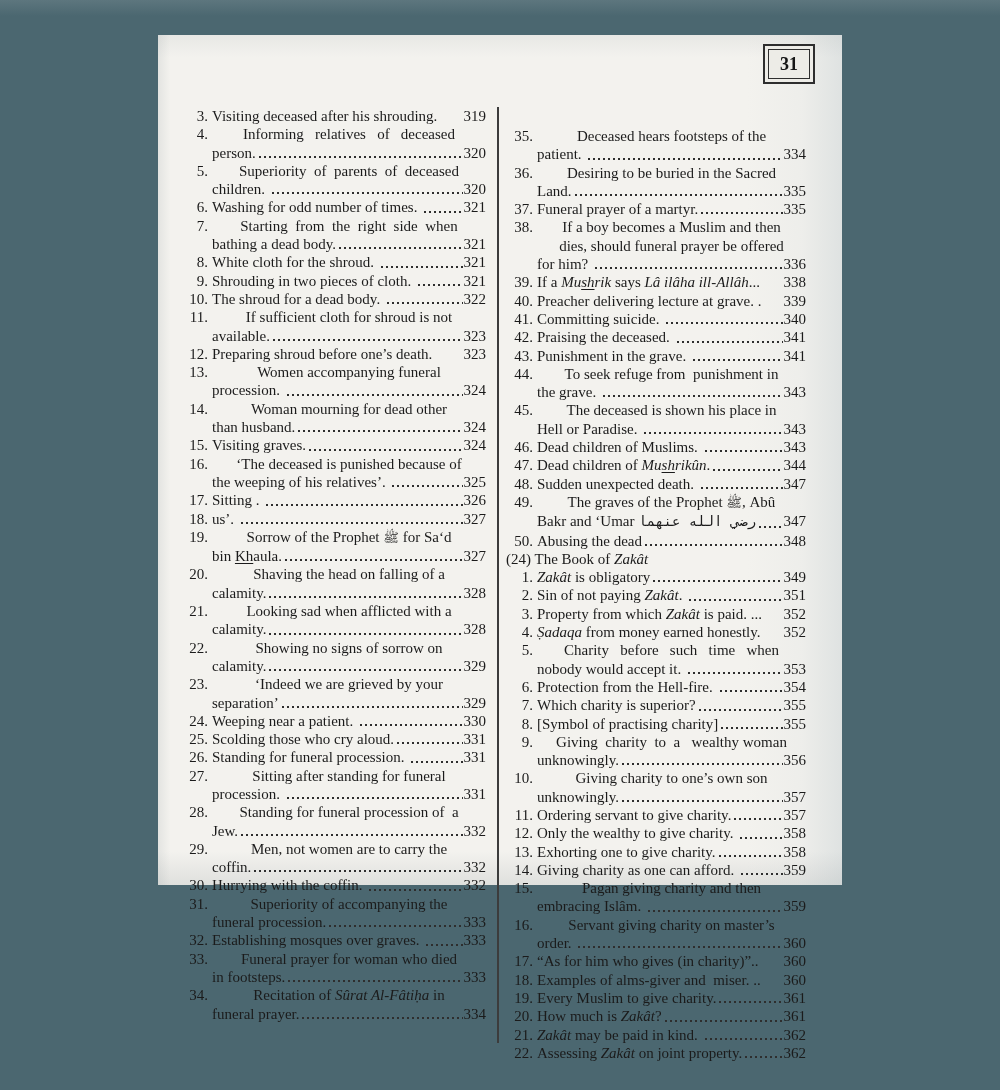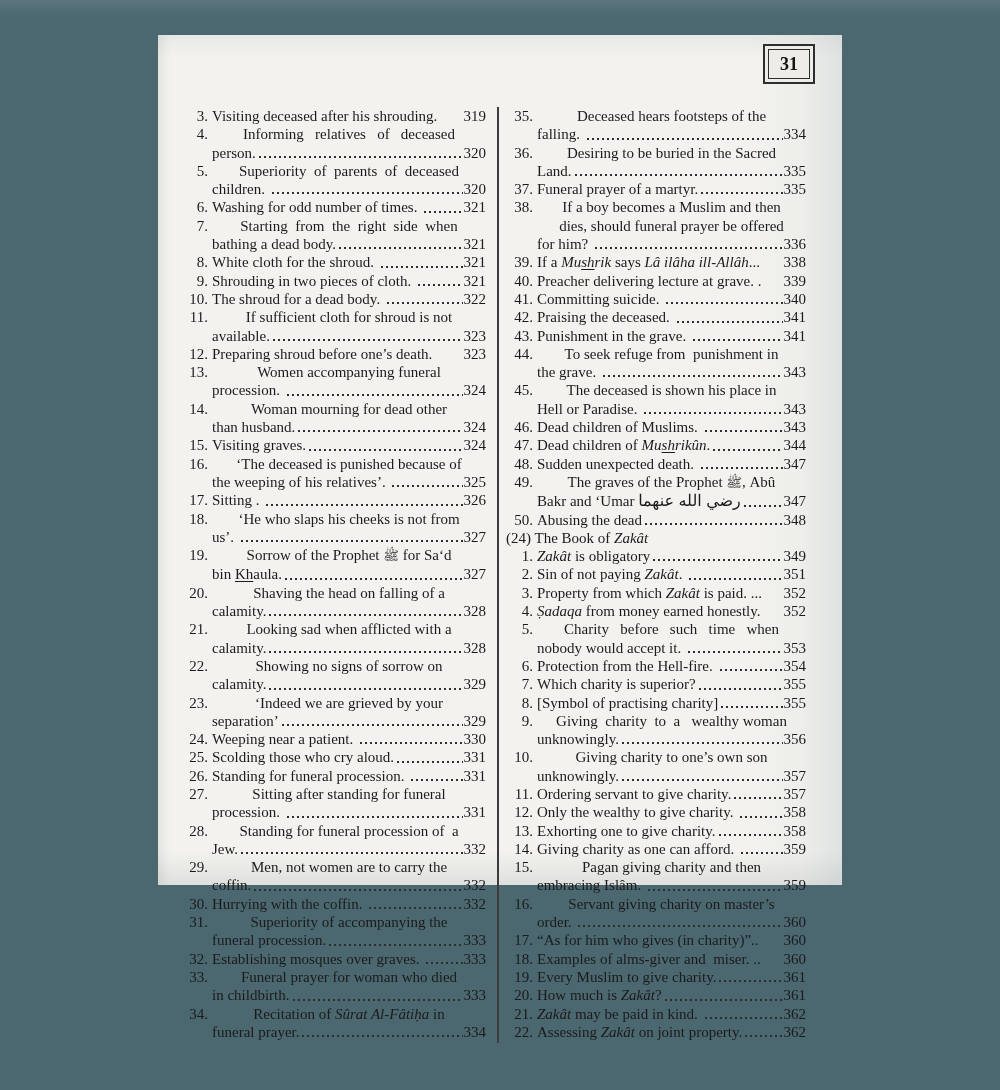--- a/index.html
+++ b/index.html
@@ -22,40 +22,40 @@
     position:absolute;left:605px;top:9px;background:#edece7;
     border:2px solid #2e2e2e;padding:3px;
   }
   .badge-inner{
     border:1px solid #2e2e2e;padding:0 11px;
     font-size:18px;font-weight:bold;line-height:28px;color:#161616;
   }
   .divider{position:absolute;left:339px;top:72px;width:2px;height:936px;background:#3c3c3c;}
   .col{position:absolute;top:72px;font-size:15px;line-height:18.3px;color:#1b1b1b;}
   .col-left{left:22px;width:306px;}
-  .col-right{left:347px;width:301px;}
+  .col-right{left:347px;width:301px;margin-top:20px;}
   .entry{display:flex;}
   .num{flex:0 0 28px;text-align:right;padding-right:4px;white-space:pre;}
   .body{flex:1;min-width:0;}
   .line{white-space:pre-wrap;text-align:center;}
   .lastline{display:flex;align-items:baseline;}
   .txt{white-space:pre-wrap;}
   .dots{
     flex:1 1 auto;min-width:6px;height:4px;align-self:flex-end;
     margin:0 1px 3px 2px;
     background-image:radial-gradient(circle at 2px 2px,#2e2e2e 1.2px,rgba(0,0,0,0) 1.55px);
     background-size:5px 4px;background-repeat:repeat-x;
   }
   .dots.nodots{background:none;min-width:2px;}
   .pg{white-space:pre;}
   .toc-header{font-weight:normal;margin-left:1px;}
   i{font-style:italic;}
   u{text-decoration:underline;text-underline-offset:2px;}
   .saw{font-family:"DejaVu Sans",sans-serif;font-size:13px;}
-  .ar{font-family:Liberation Sans, sans-serif;font-size:16px;}
+  .ar{font-family:Liberation Mono, monospace;font-size:14px;}
 </style>
 </head>
 <body>
 
 <div class="page">
   <div class="badge">
     <div class="badge-inner">31</div>
   </div>
   <div class="divider"></div>
   <div class="col col-left">
@@ -212,21 +212,20 @@
           <div class="lastline">
             <span class="txt">Sitting . </span>
             <span class="dots"></span>
             <span class="pg">326</span>
           </div>
         </div>
       </div>
       <div class="entry">
         <span class="num">18.</span>
         <div class="body">
-          <div class="line">‘He who slaps his cheeks is not from</div>
           <div class="lastline">
             <span class="txt">us’. </span>
             <span class="dots"></span>
             <span class="pg">327</span>
           </div>
         </div>
       </div>
       <div class="entry">
         <span class="num">19.</span>
         <div class="body">
@@ -374,21 +373,21 @@
             <span class="dots"></span>
             <span class="pg">333</span>
           </div>
         </div>
       </div>
       <div class="entry">
         <span class="num">33.</span>
         <div class="body">
           <div class="line">Funeral prayer for woman who died</div>
           <div class="lastline">
-            <span class="txt">in childbirth.</span>
+            <span class="txt">in footsteps.</span>
             <span class="dots"></span>
             <span class="pg">333</span>
           </div>
         </div>
       </div>
       <div class="entry">
         <span class="num">34.</span>
         <div class="body">
           <div class="line">Recitation of <i>Sûrat Al-Fâtiḥa</i> in</div>
           <div class="lastline">
@@ -398,21 +397,21 @@
           </div>
         </div>
       </div>
     </div>
   <div class="col col-right">
       <div class="entry">
         <span class="num">35.</span>
         <div class="body">
           <div class="line">Deceased hears footsteps of the</div>
           <div class="lastline">
-            <span class="txt">falling. </span>
+            <span class="txt">patient. </span>
             <span class="dots"></span>
             <span class="pg">334</span>
           </div>
         </div>
       </div>
       <div class="entry">
         <span class="num">36.</span>
         <div class="body">
           <div class="line">Desiring to be buried in the Sacred</div>
           <div class="lastline">

